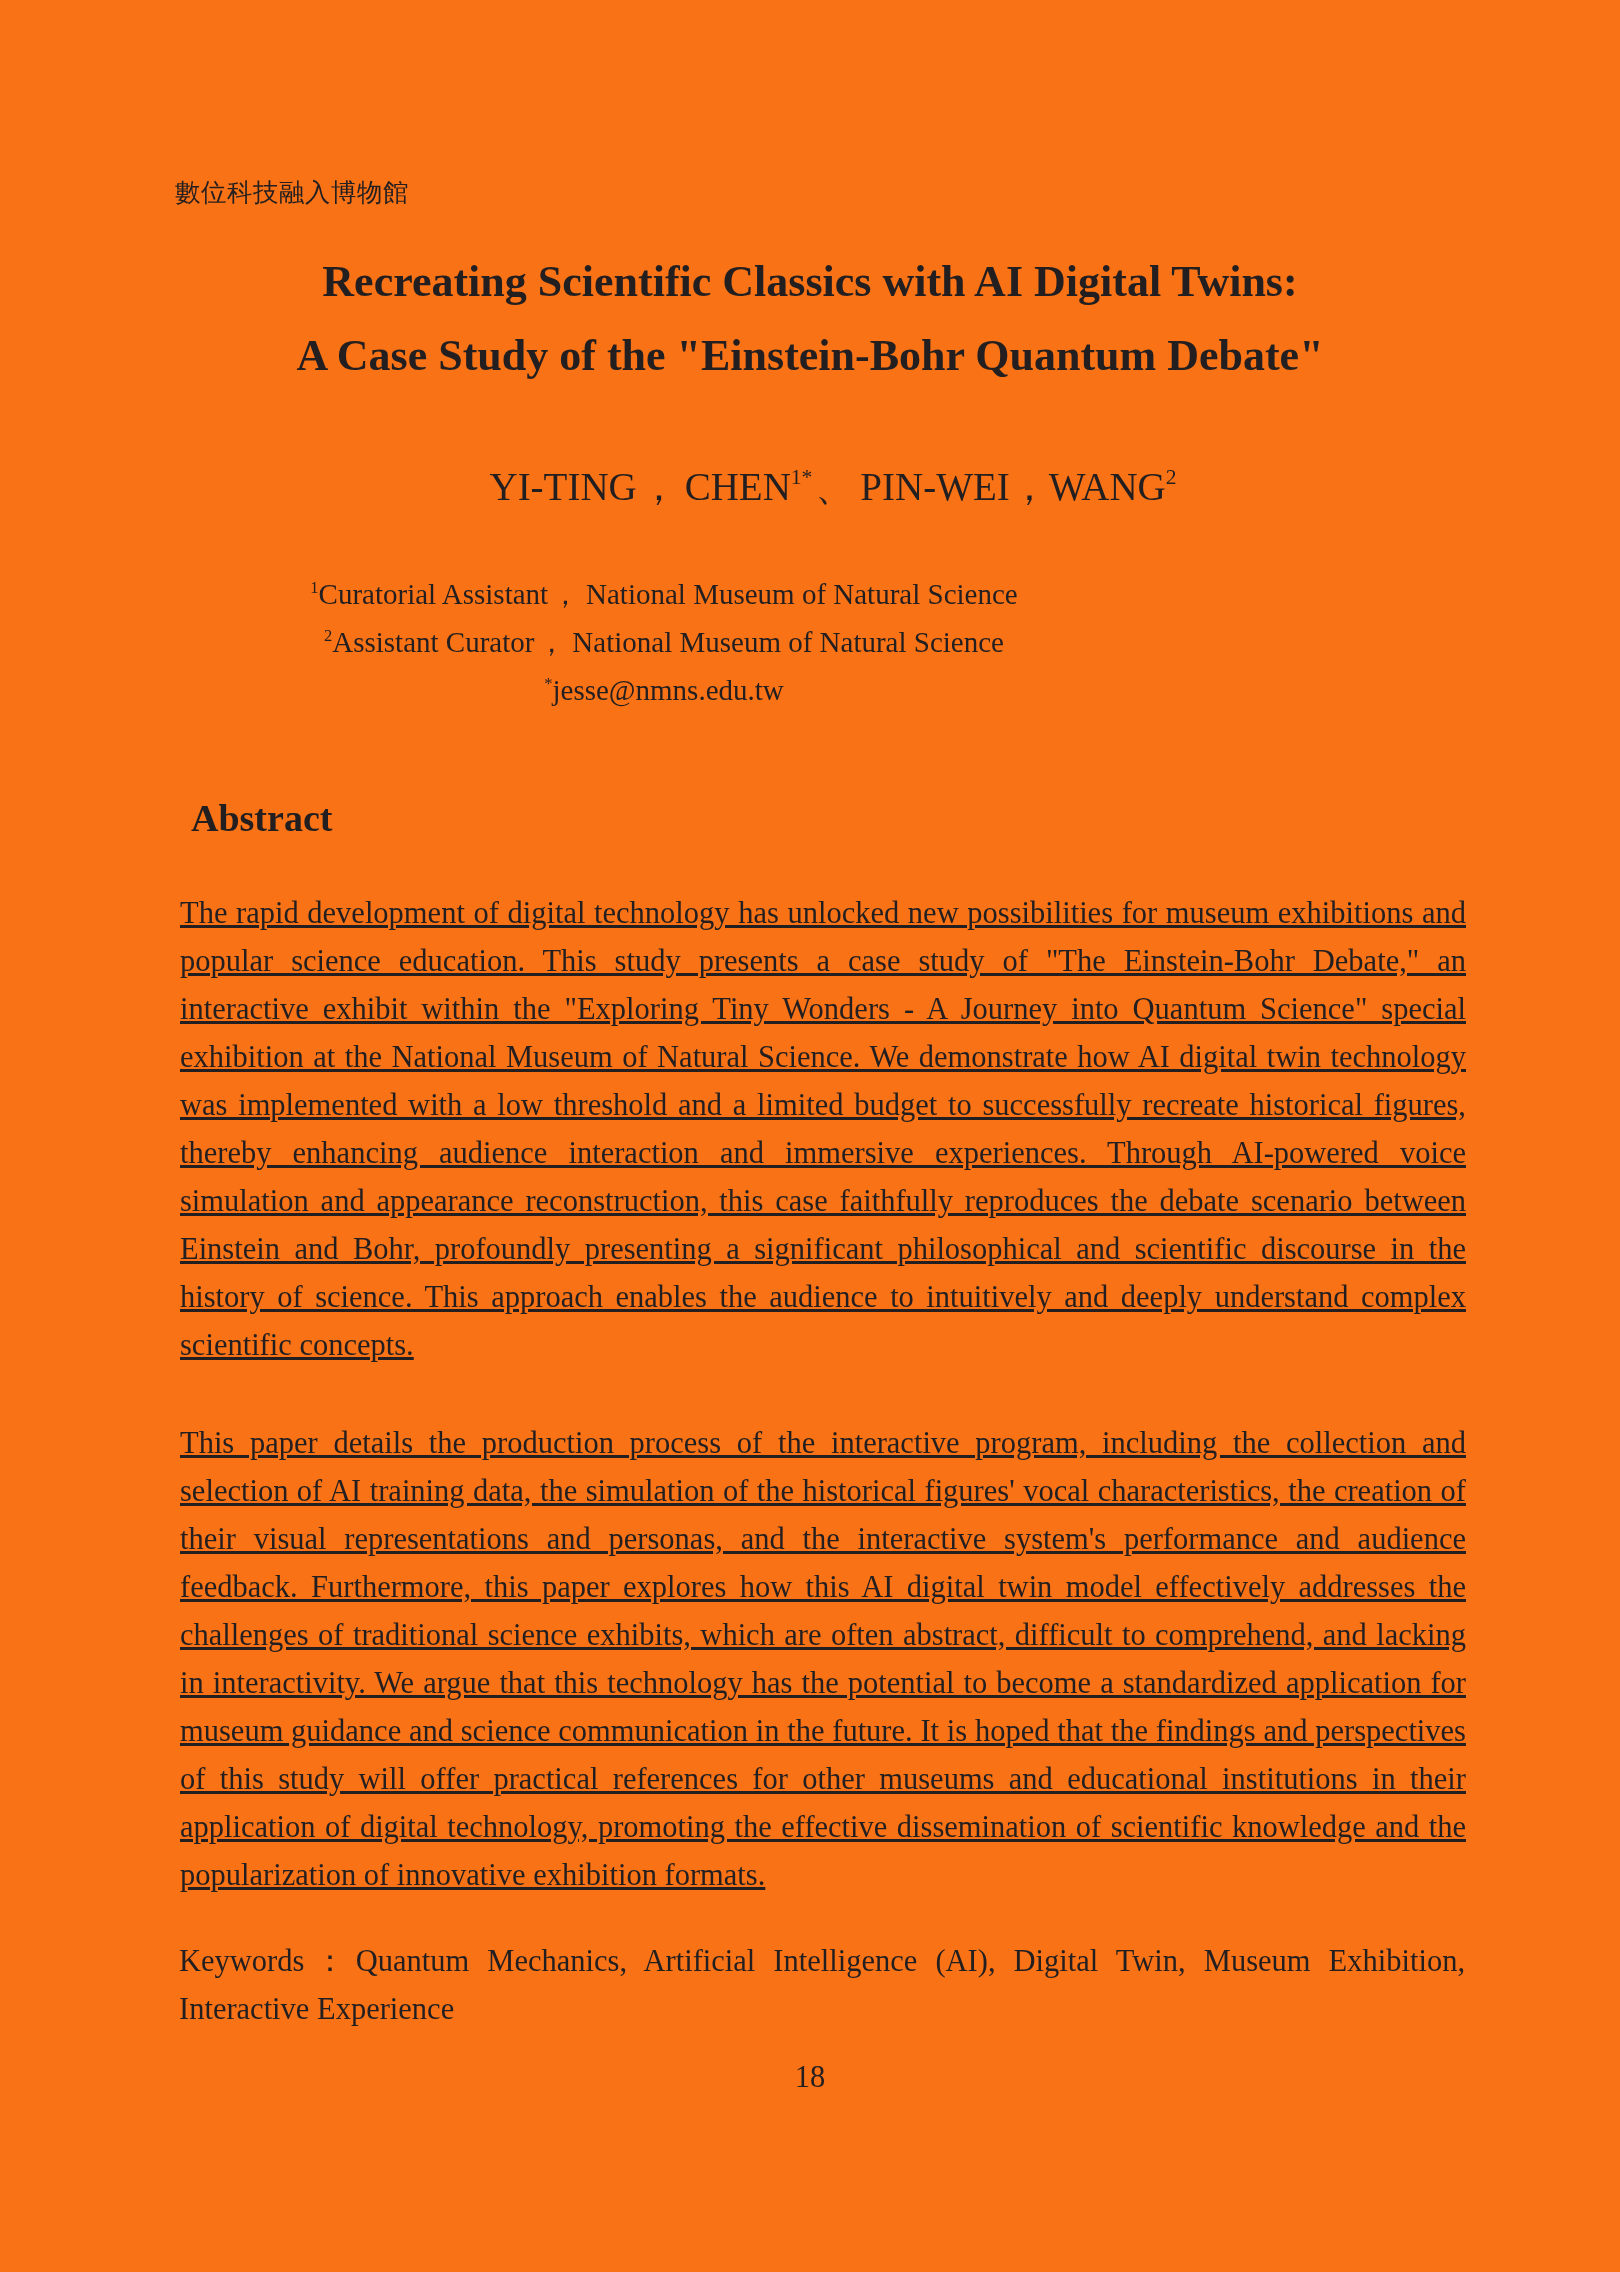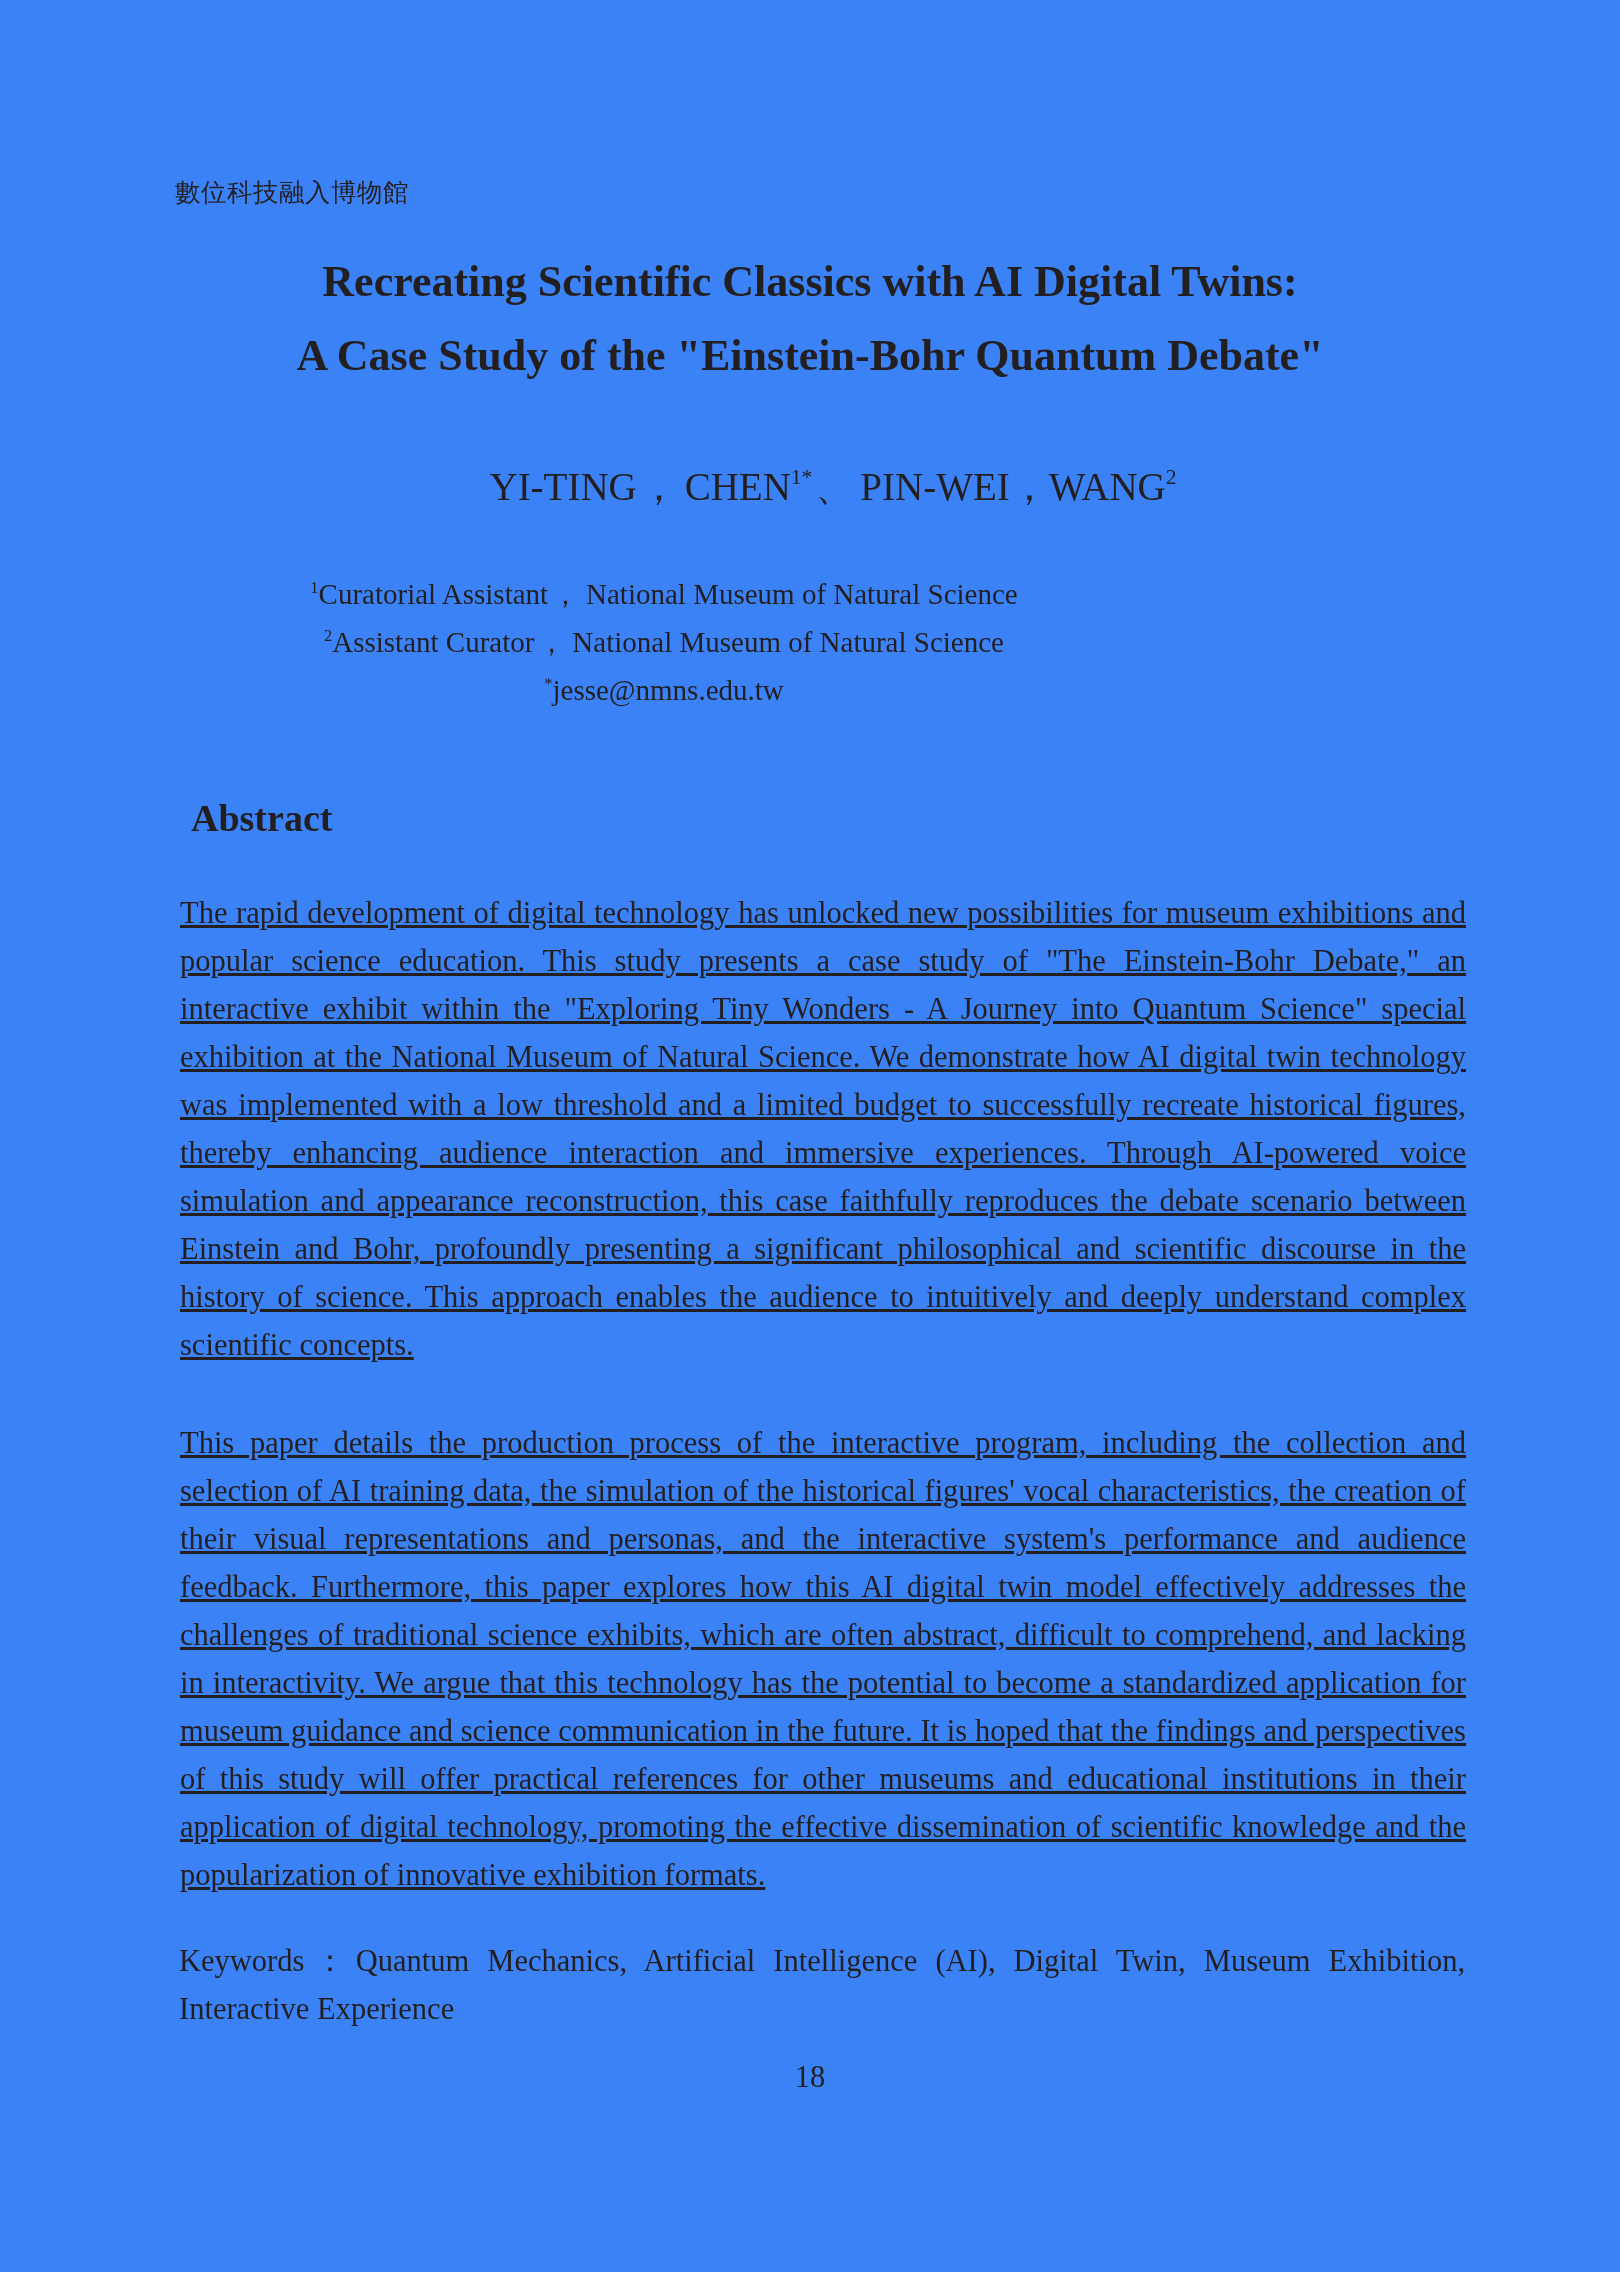--- a/index.html
+++ b/index.html
@@ -13,21 +13,21 @@
       position: relative;
       overflow: hidden;
       color: #231f20;
       font-family: "Liberation Serif", "DejaVu Serif", serif;
     }
     .page {
       position: absolute;
       left: 0; top: 0;
       width: 1620px;
       height: 2273px;
-      background: #3b82f6;
+      background: #f97316;
     }
     .running-header {
       position: absolute;
       left: 175px;
       top: 173px;
       font-size: 25.4px;
       line-height: 38px;
       letter-spacing: 0.6px;
       font-family: "DejaVu Serif", "Liberation Serif", serif;
       color: #231f20;

